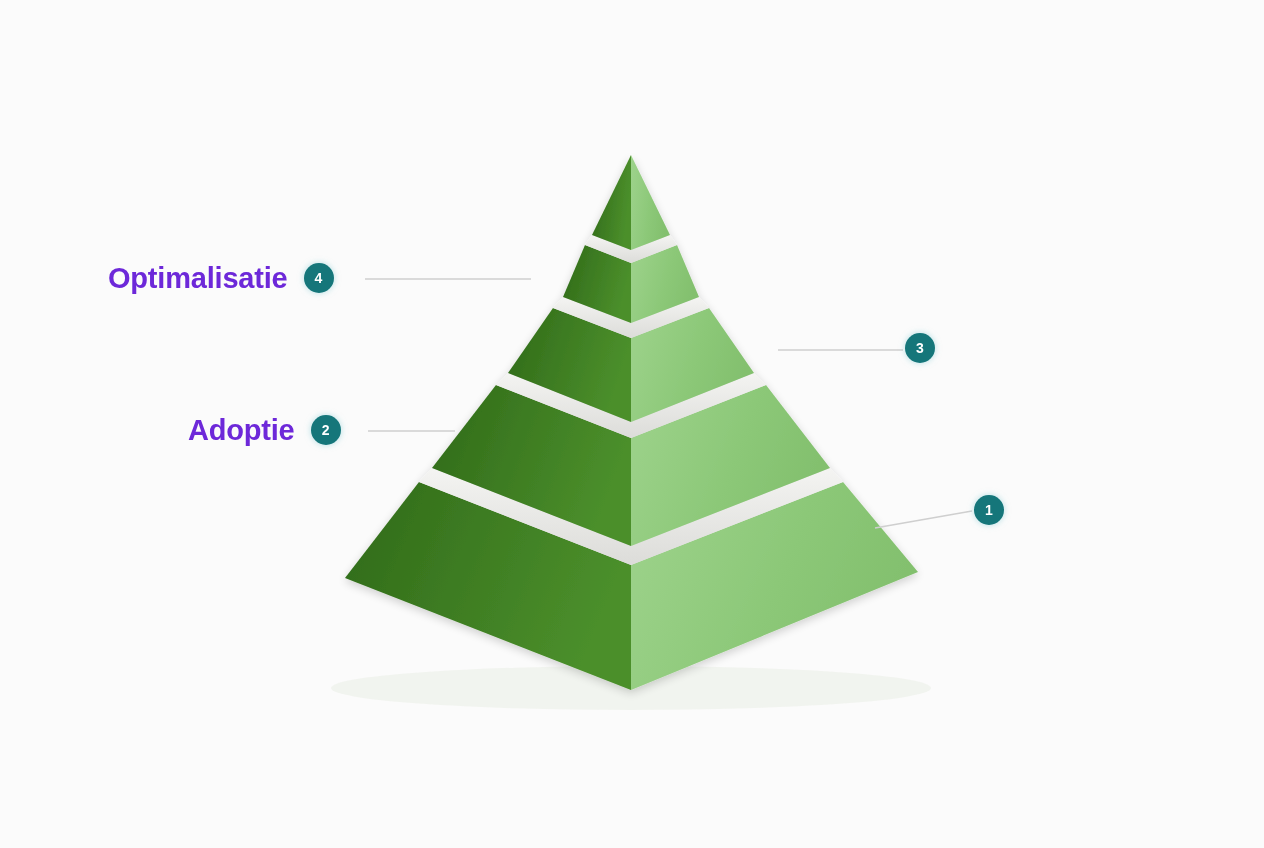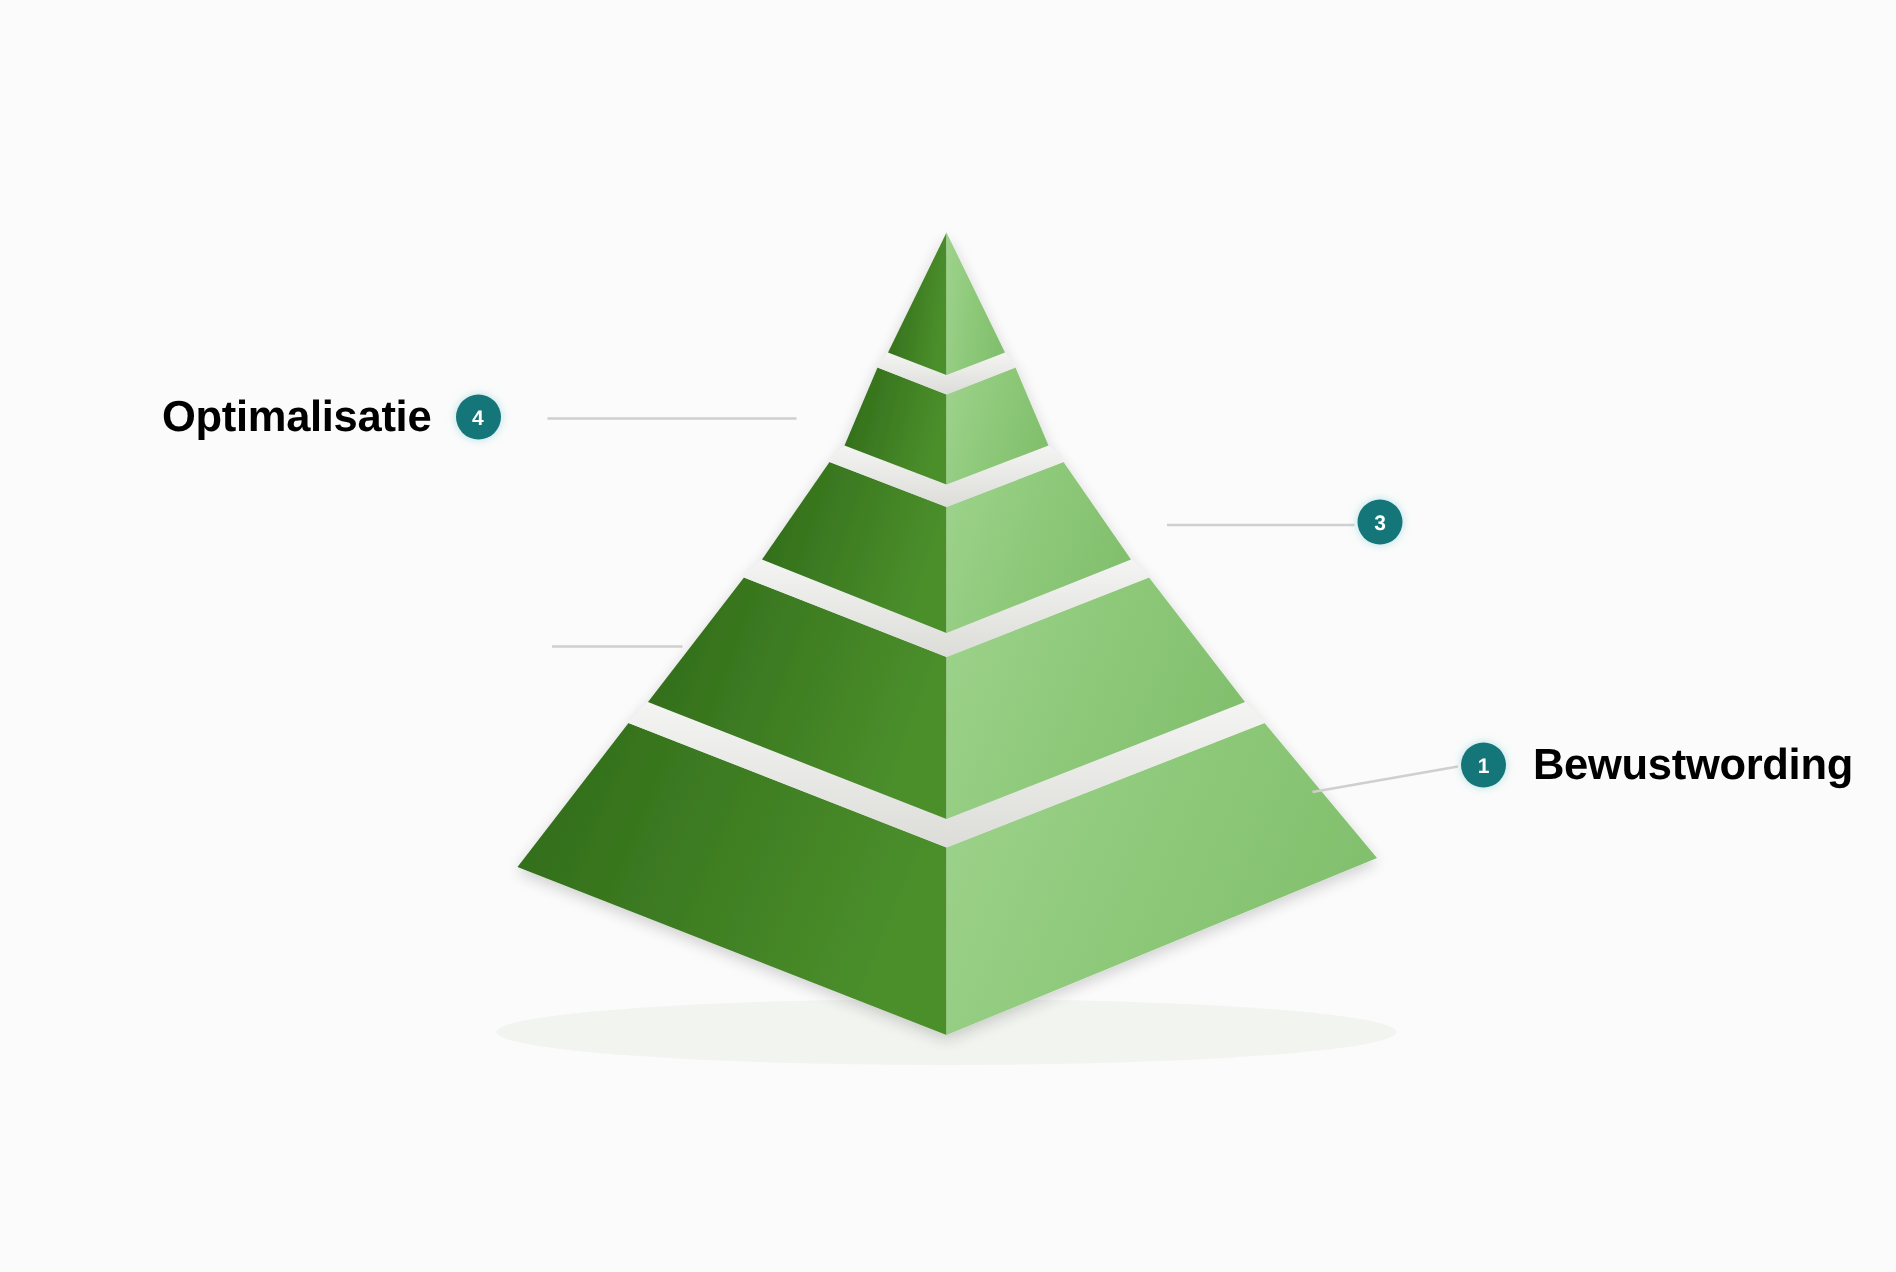--- a/index.html
+++ b/index.html
@@ -31,21 +31,21 @@
   }
   .label-group {
     position: absolute;
     display: flex;
     align-items: center;
     white-space: nowrap;
   }
   .label-text {
     font-size: 29px;
     font-weight: bold;
-    color: #000000;
+    color: #6d28d9;
     letter-spacing: -0.2px;
     line-height: 1;
   }
   .badge {
     width: 30px;
     height: 30px;
     border-radius: 50%;
     background: #15767a;
     color: #ffffff;
     font-size: 14px;
@@ -134,23 +134,26 @@
     <line x1="368" y1="431" x2="455" y2="431" stroke="#cfcfcf" stroke-width="1.6"></line>
     <line x1="778" y1="350" x2="903" y2="350" stroke="#cfcfcf" stroke-width="1.6"></line>
     <line x1="875" y1="528" x2="972" y2="511" stroke="#cfcfcf" stroke-width="1.6"></line>
   </svg>
 
   <div class="label-group label-left" id="label-optimalisatie">
     <span class="label-text">Optimalisatie</span>
     <span class="badge">4</span>
   </div>
 
+  <div class="label-group label-left" id="label-adoptie">
+    <span class="label-text">Adoptie</span>
+    <span class="badge">2</span>
+  </div>
 
   <div class="label-group label-right" id="label-standaardisatie">
     <span class="badge">3</span>
   </div>
 
   <div class="label-group label-right" id="label-bewustwording">
     <span class="badge">1</span>
-    <span class="label-text">Bewustwording</span>
   </div>
 
 </div>
 
 </body></html>

